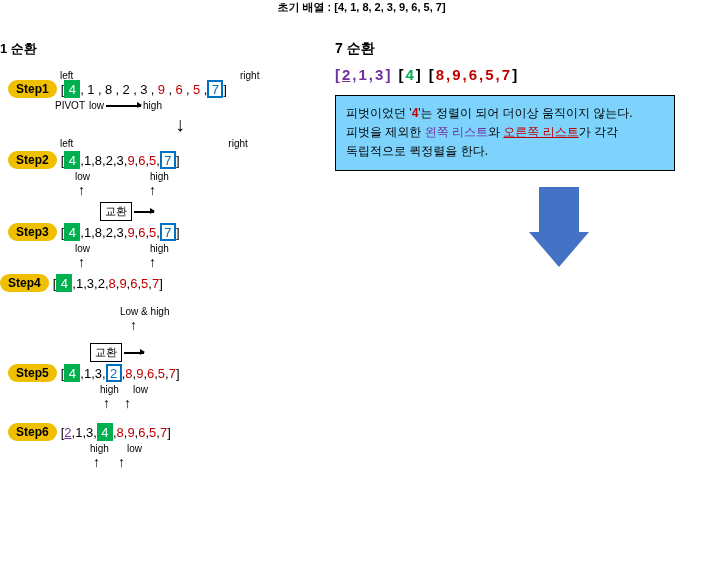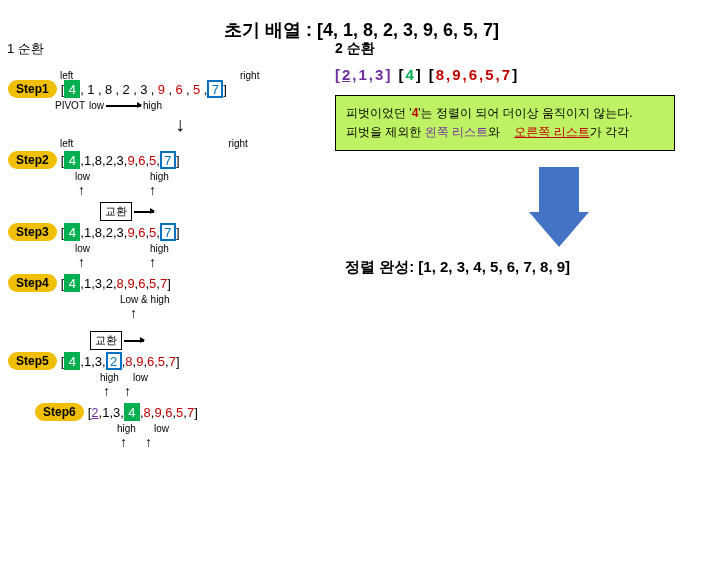--- a/index.html
+++ b/index.html
@@ -7,23 +7,23 @@
       font-family: 'Malgun Gothic', '맑은 고딕', Arial, sans-serif;
       background: #fff;
       width: 723px;
       height: 568px;
       overflow: hidden;
       position: relative;
       font-size: 13px;
     }
     .title {
       text-align: center;
-      font-size: 18px;
+      font-size: 11px;
       font-weight: bold;
-      padding-top: 18px;
+      padding-top: 0;
       color: #000;
     }
     .left-panel {
       position: absolute;
       left: 0;
       top: 40px;
       width: 330px;
     }
     .right-panel {
       position: absolute;
@@ -68,36 +68,36 @@
     .cell-purple { color: #7030a0; }
     .step-row {
       position: relative;
       margin-bottom: 0px;
     }
     .info-box {
       border: 1px solid #000;
       padding: 8px 10px;
       font-size: 12px;
       line-height: 1.6;
-      background: #bef264;
+      background: #7dd3fc;
       margin-top: 10px;
     }
     .sort-complete {
       font-size: 15px;
       font-weight: bold;
       margin-top: 10px;
     }
   </style>
 </head>
 <body>
 
 <div class="title">초기 배열 : [4, 1, 8, 2, 3, 9, 6, 5, 7]</div>
 
 <div class="left-panel">
-  <div style="font-size:13px; font-weight:normal; margin-bottom:4px; margin-left:7px;">1 순환</div>
+  <div style="font-size:13px; font-weight:bold; margin-bottom:4px; margin-left:0;">1 순환</div>
 
   <div class="step-row" style="margin-top:2px;">
     <div style="display:flex; align-items:flex-start; margin-left:8px;">
       <div style="font-size:10px; color:#000; position:absolute; left:60px; top:8px;">left</div>
       <div style="font-size:10px; color:#000; position:absolute; left:240px; top:8px;">right</div>
     </div>
     <div style="display:flex; align-items:center; margin-top:18px; margin-left:8px;">
       <span class="round-label">Step1</span>
       <span style="margin-left:4px;">[</span>
       <span class="cell-green">4</span>
@@ -206,21 +206,21 @@
       <span>low</span>
       <span>high</span>
     </div>
     <div style="display:flex; margin-left:78px; font-size:14px; gap:64px;">
       <span>↑</span>
       <span>↑</span>
     </div>
   </div>
 
   <div class="step-row" style="margin-top:4px;">
-    <div style="display:flex; align-items:center; margin-left:8px; margin-top:2px;">
+    <div style="display:flex; align-items:center; margin-top:2px;">
       <span class="round-label">Step4</span>
       <span style="margin-left:4px;">[</span>
       <span class="cell-green">4</span>
       <span>,</span>
       <span>1</span>
       <span>,</span>
       <span>3</span>
       <span>,</span>
       <span>2</span>
       <span>,</span>
@@ -229,21 +229,21 @@
       <span class="cell-red">9</span>
       <span>,</span>
       <span class="cell-red">6</span>
       <span>,</span>
       <span class="cell-red">5</span>
       <span>,</span>
       <span class="cell-red">7</span>
       <span>]</span>
     </div>
 
-    <div style="margin-left:120px; font-size:10px; margin-top:2px; display:flex; align-items:center; gap:4px;">
+    <div style="margin-left:120px; font-size:10px; margin-top:14px; display:flex; align-items:center; gap:4px;">
       <span>Low &amp; high</span>
     </div>
     <div style="margin-left:130px; font-size:14px;">↑</div>
 
   </div>
 
   <div class="step-row" style="margin-top:10px;">
     <div style="display:flex; align-items:center; margin-left:90px; font-size:11px; margin-bottom:2px;">
       <span style="border:1px solid #000; padding:1px 4px;">교환</span>
       <span style="display:inline-block; width:20px; height:2px; background:#000; vertical-align:middle; position:relative; margin-left:2px;">
@@ -275,21 +275,21 @@
     <div style="display:flex; margin-left:100px; font-size:10px; gap:14px; margin-top:2px;">
       <span>high</span>
       <span>low</span>
     </div>
     <div style="display:flex; margin-left:103px; font-size:14px; gap:14px;">
       <span>↑</span>
       <span>↑</span>
     </div>
   </div>
 
-  <div class="step-row" style="margin-top:4px;padding-left:27px;">
+  <div class="step-row" style="margin-top:12px;">
     <div style="display:flex; align-items:center; margin-left:8px; margin-top:2px;">
       <span class="round-label">Step6</span>
       <span style="margin-left:4px;">[</span>
       <span class="cell-purple" style="text-decoration:underline;">2</span>
       <span>,</span>
       <span>1</span>
       <span>,</span>
       <span>3</span>
       <span>,</span>
       <span class="cell-green">4</span>
@@ -310,21 +310,21 @@
       <span>low</span>
     </div>
     <div style="display:flex; margin-left:93px; font-size:14px; gap:18px;">
       <span>↑</span>
       <span>↑</span>
     </div>
   </div>
 </div>
 
 <div class="right-panel">
-  <div style="font-size:14px; font-weight:bold; margin-bottom:8px;">2 순환</div>
+  <div style="font-size:14px; font-weight:bold; margin-bottom:8px;">7 순환</div>
 
   <div style="display:flex; align-items:center; font-size:15px; font-weight:bold; gap:2px;">
     <span style="color:#7030a0;">[</span>
     <span style="color:#7030a0; text-decoration:underline;">2</span>
     <span style="color:#7030a0;">,</span>
     <span style="color:#7030a0;">1</span>
     <span style="color:#7030a0;">,</span>
     <span style="color:#7030a0;">3</span>
     <span style="color:#7030a0;">]</span>
     <span style="margin-left:4px;"></span>
@@ -340,23 +340,23 @@
     <span style="color:#c00000;">6</span>
     <span style="color:#c00000;">,</span>
     <span style="color:#c00000;">5</span>
     <span style="color:#c00000;">,</span>
     <span style="color:#c00000;">7</span>
     <span style="color:#000;">]</span>
   </div>
 
   <div class="info-box" style="margin-top:12px; width:340px;">
     <span>피벗이었던 '<span style="color:#c00000; font-weight:bold;">4</span>'는 정렬이 되어 더이상 움직이지 않는다.</span><br>
-    <span>피벗을 제외한 <span style="color:#7030a0; ">왼쪽 리스트</span>와 <span style="color:#c00000; text-decoration:underline;margin-left:11px;">오른쪽 리스트</span>가 각각</span><br>
+    <span>피벗을 제외한 <span style="color:#7030a0; ">왼쪽 리스트</span>와 <span style="color:#c00000; text-decoration:underline;">오른쪽 리스트</span>가 각각</span><br>
+    <span>독립적으로 퀵정렬을 한다.</span>
   </div>
 
   <div style="text-align:center; margin-top:16px; margin-left:60px;">
     <svg width="60" height="80" viewBox="0 0 60 80">
       <polygon points="10,0 50,0 50,45 60,45 30,80 0,45 10,45" fill="#4472c4"></polygon>
     </svg>
   </div>
 
-  <div class="sort-complete" style="margin-top:8px; margin-left:10px;">정렬 완성: [1, 2, 3, 4, 5, 6, 7, 8, 9]</div>
 </div>
 
 </body></html>

